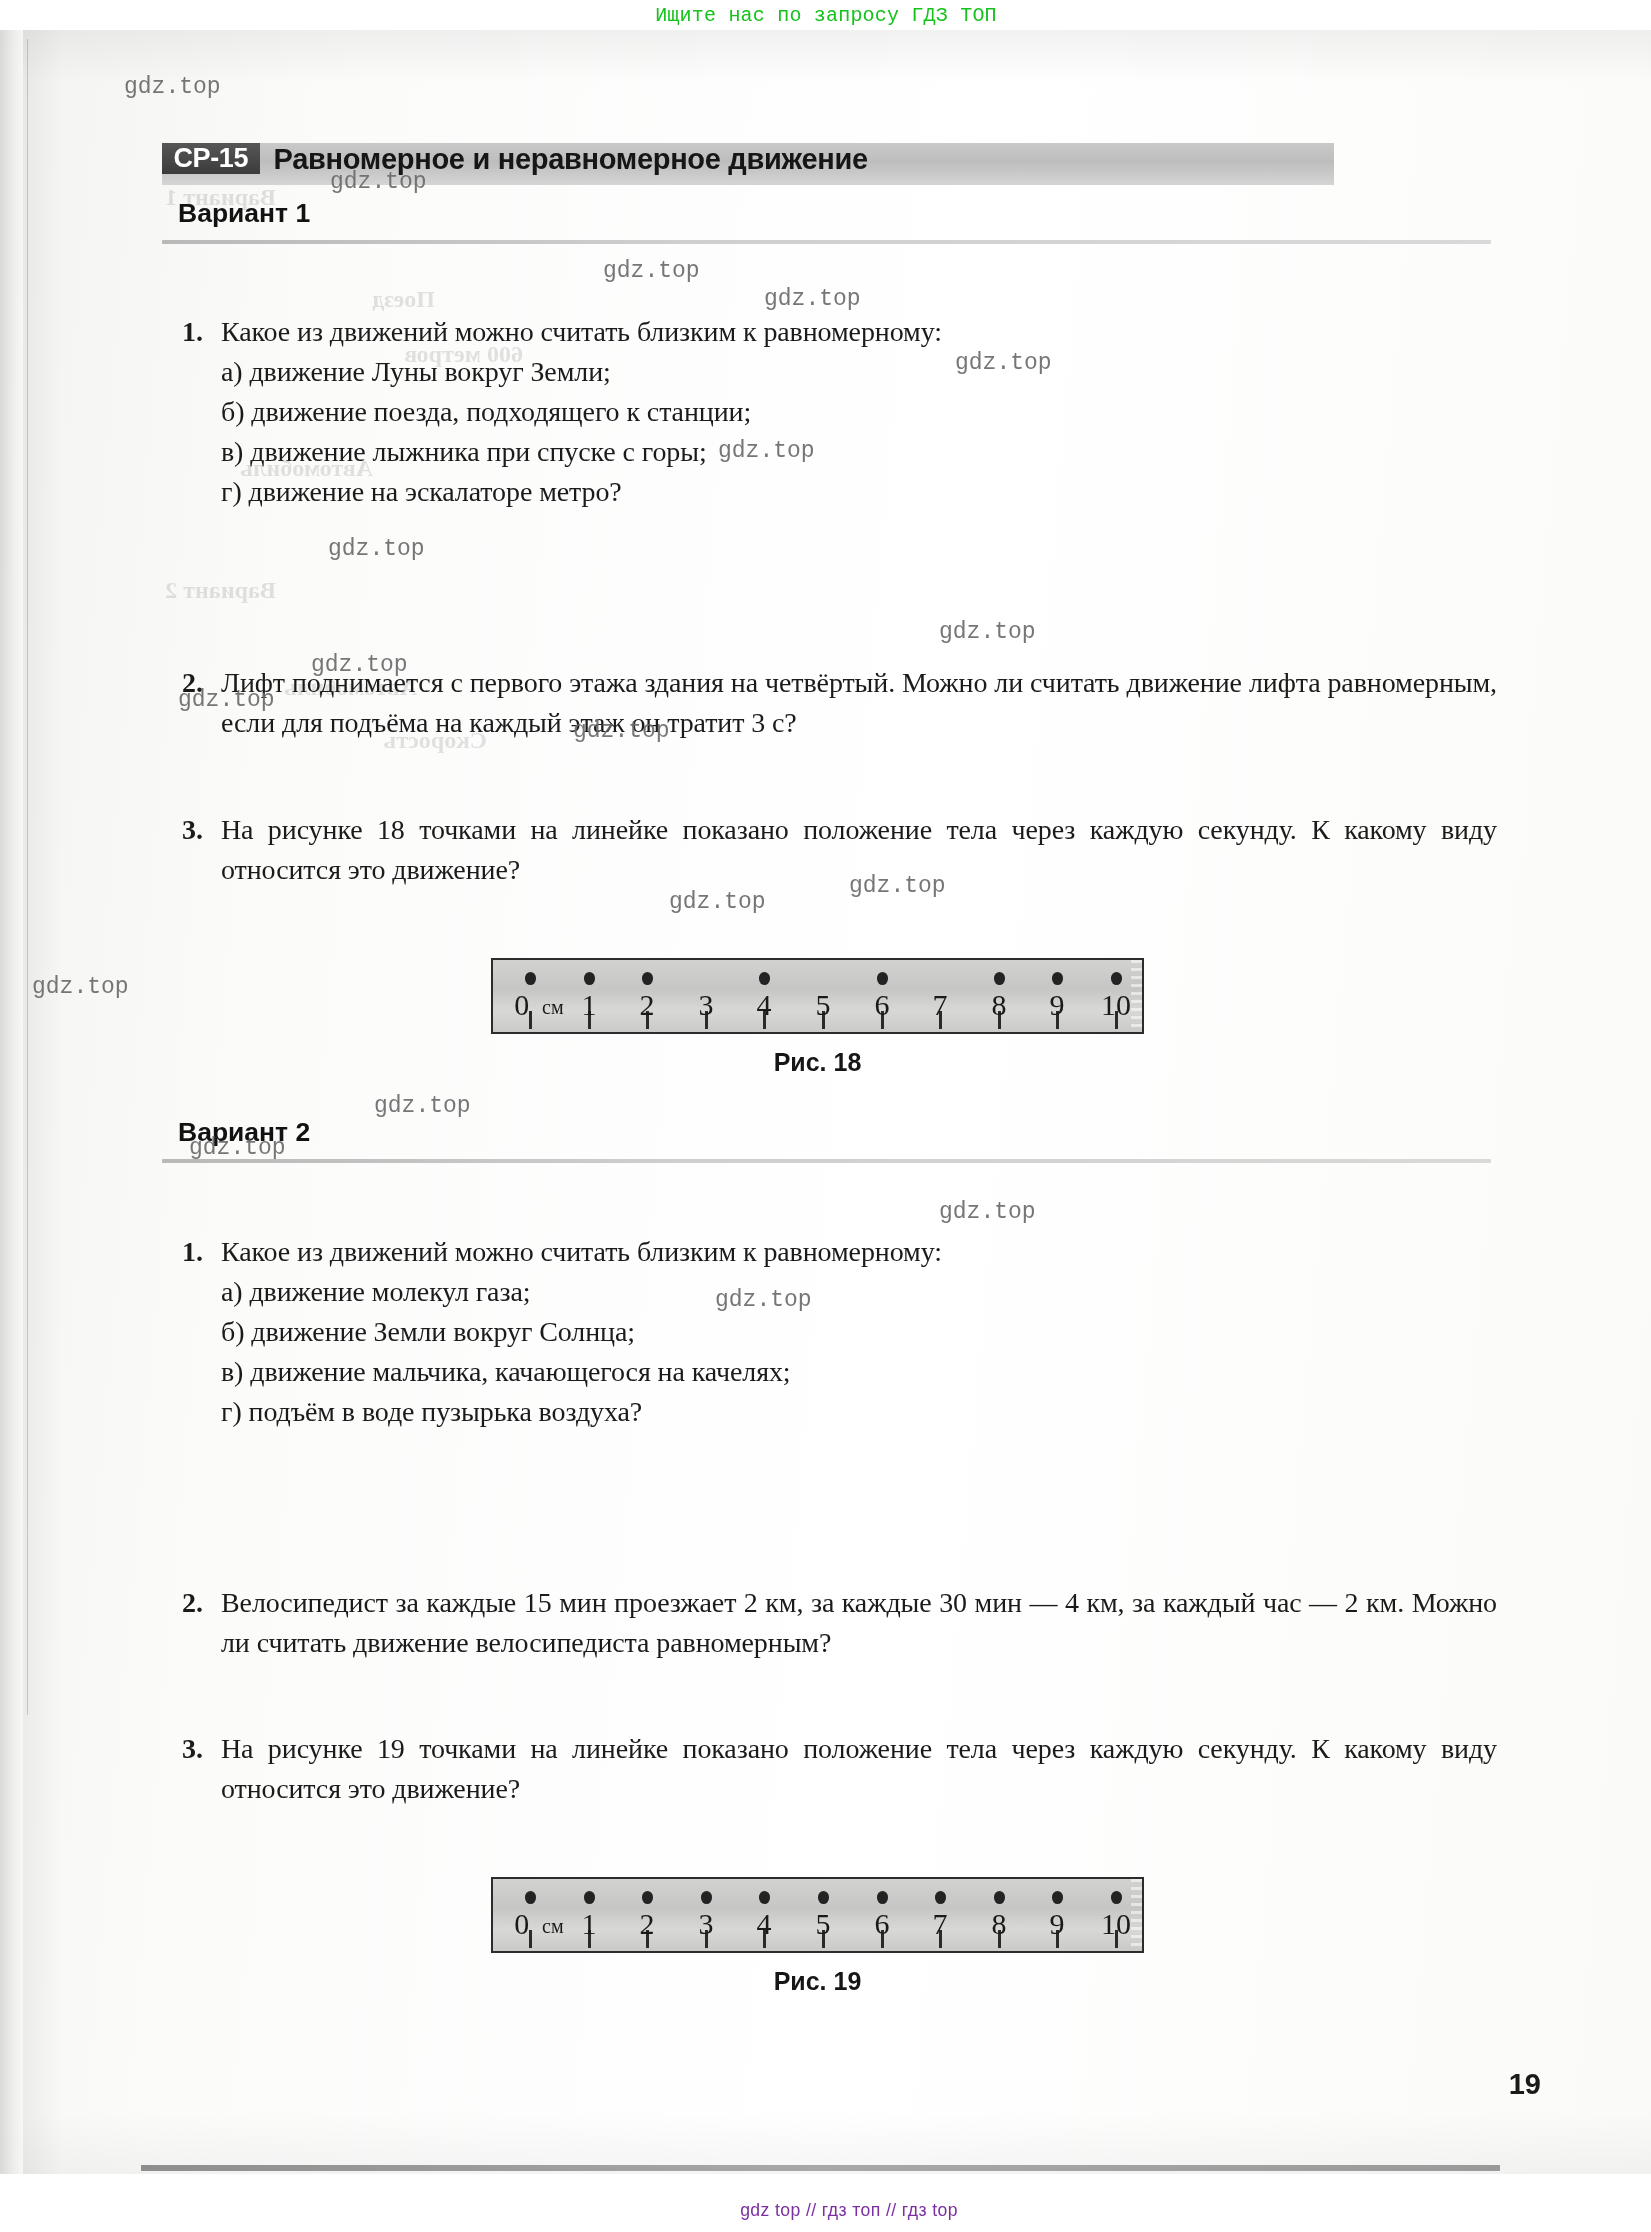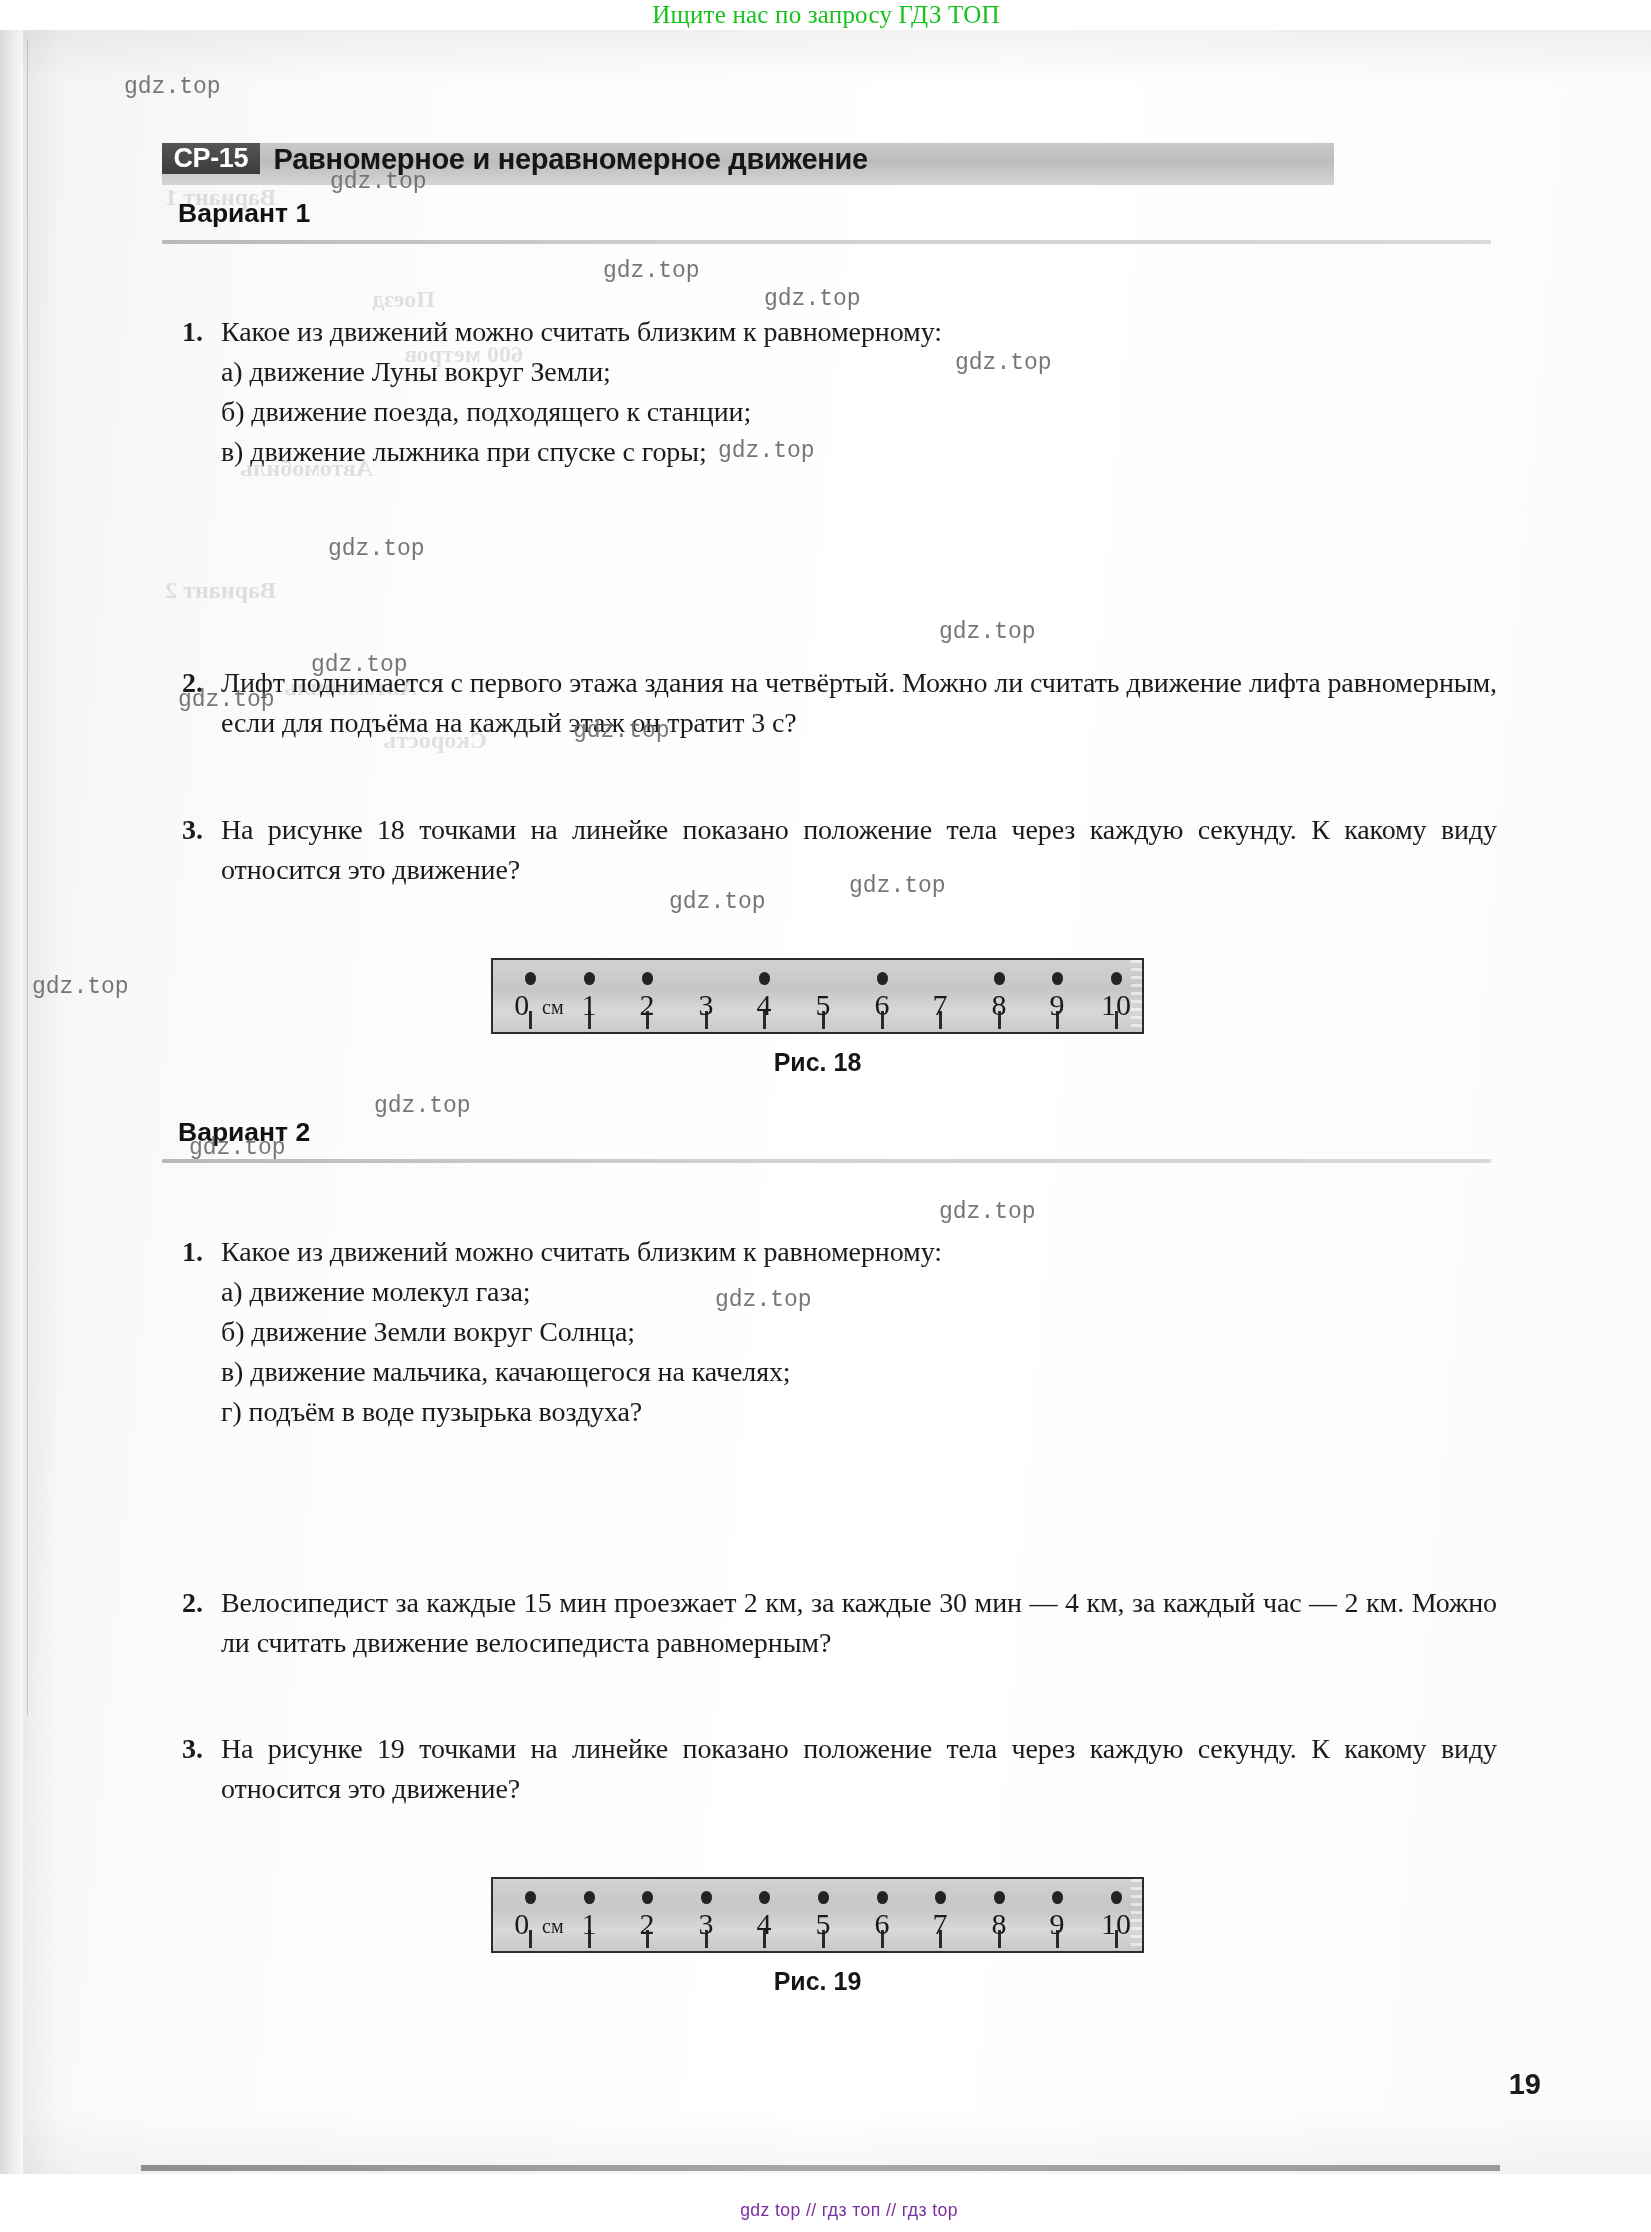--- a/index.html
+++ b/index.html
@@ -22,22 +22,22 @@
     position: absolute;
     top: 0; left: 0;
     width: 1652px;
     height: 30px;
     background: #ffffff;
     display: flex;
     align-items: center;
     justify-content: center;
   }
   .top-banner-text {
-    font-family: Liberation Serif, serif;
-    font-size: 25px;
+    font-family: Liberation Mono, monospace;
+    font-size: 20px;
     color: #16c21c;
     letter-spacing: 0.2px;
     white-space: nowrap;
   }
 
   
   .sheet {
     position: absolute;
     top: 30px;
     left: 0;
@@ -340,20 +340,21 @@
         <div class="variant-label">Вариант 1</div>
         <div class="variant-rule"></div>
       </div>
       <div class="q" style="top: 282px;">
         <div class="q-num">1.</div>
         <div class="q-body">
           <p>Какое из движений можно считать близким к равномерному:</p>
           <span class="opt">а) движение Луны вокруг Земли;</span>
           <span class="opt">б) движение поезда, подходящего к станции;</span>
           <span class="opt">в) движение лыжника при спуске с горы;</span>
+          <span class="opt">г) движение на эскалаторе метро?</span>
         </div>
       </div>
       <div class="q" style="top: 633px;">
         <div class="q-num">2.</div>
         <div class="q-body">
           <p class="justified">Лифт поднимается с первого этажа здания на четвёртый. Можно ли считать движение лифта равномерным, если для подъёма на каждый этаж он тратит 3 с?</p>
         </div>
       </div>
       <div class="q" style="top: 780px;">
         <div class="q-num">3.</div>

